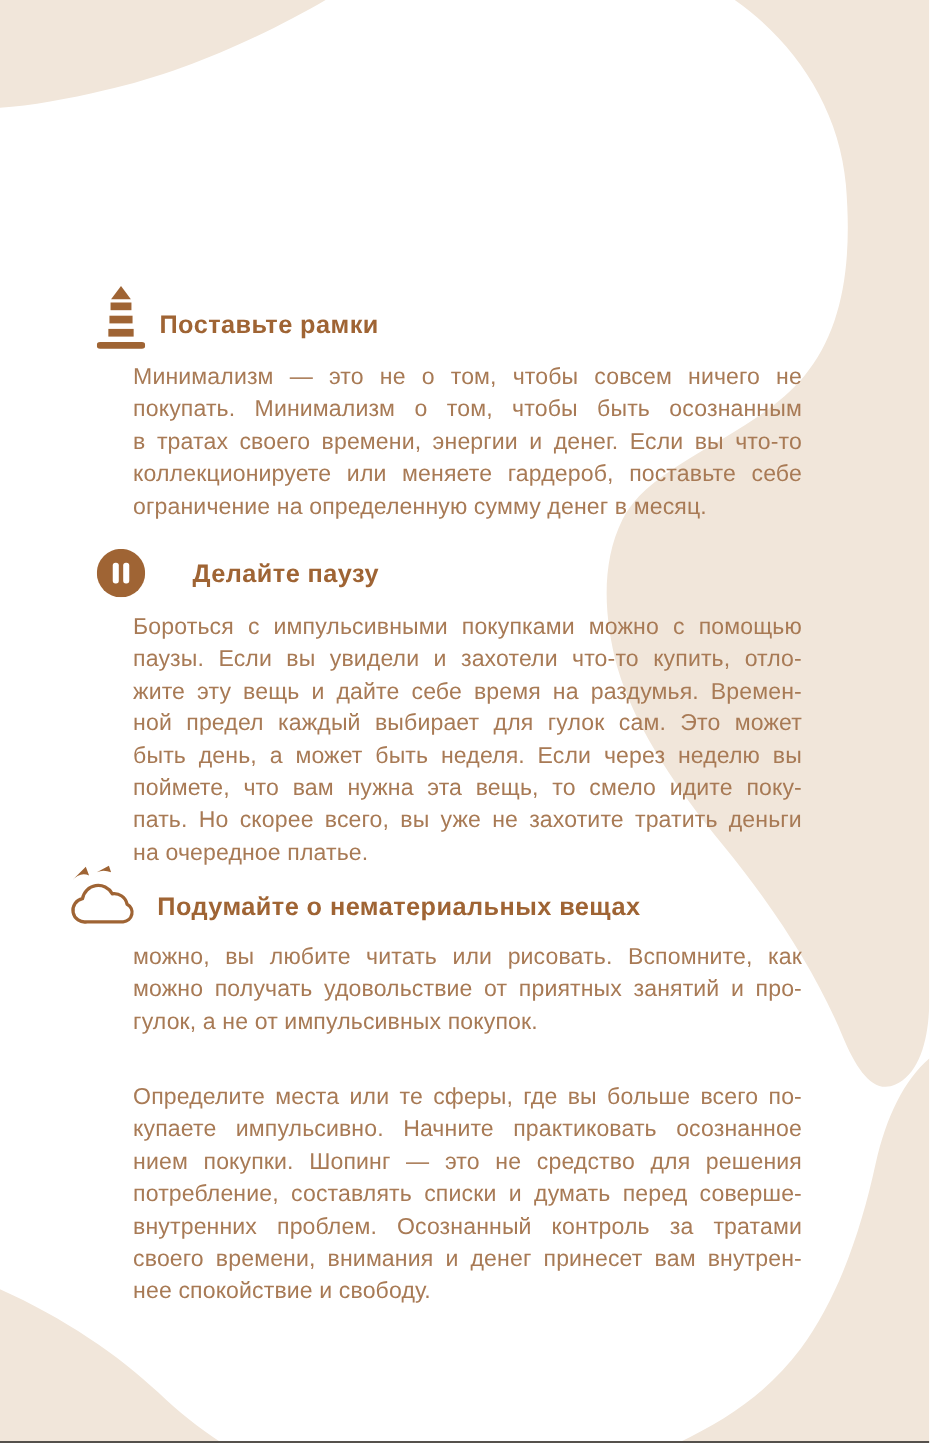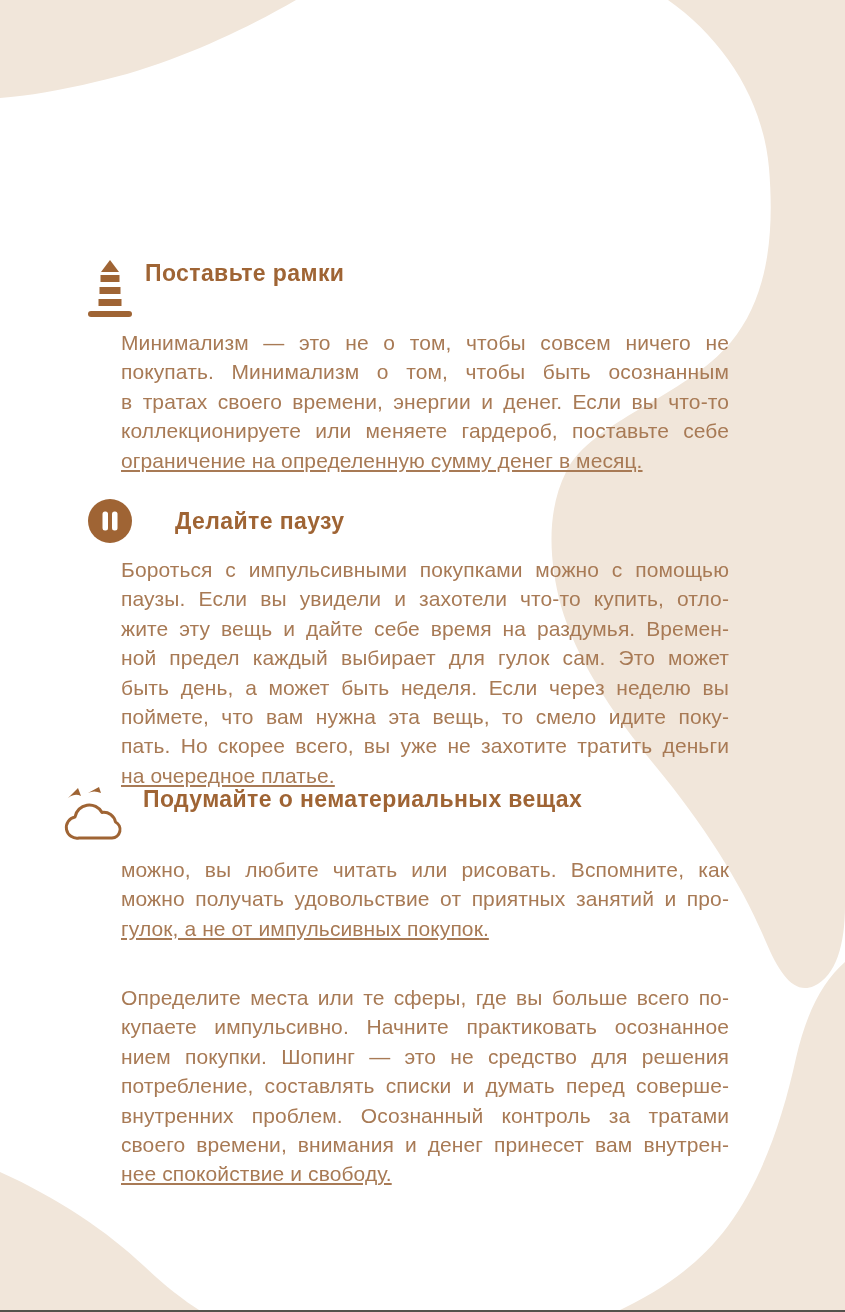--- a/index.html
+++ b/index.html
@@ -8,21 +8,21 @@
     width:845px;height:1312px;
     background:var(--page-bg,#ffffff);
     overflow:hidden;
     font-family:"Liberation Sans","DejaVu Sans",sans-serif;
   }
   .bg-blobs{position:absolute;inset:0;z-index:0;}
   .content{position:absolute;inset:0;z-index:1;}
 
   .section-header{
     position:absolute;left:88px;
-    display:flex;flex-direction:row;
+    display:flex;flex-direction:row;align-items:flex-end;
   }
   .section-header .icon-wrap{flex:0 0 auto;line-height:0;}
   .section-header .heading{
     font-size:23px;font-weight:700;
     color:var(--heading-color,#9f6434);
     letter-spacing:0.4px;
     white-space:nowrap;
   }
   .h1{top:260px;}
   .h1 .heading{margin-left:13px;margin-bottom:9px;}
@@ -36,21 +36,20 @@
     font-size:21px;line-height:29.4px;
     color:var(--body-color,#a87a55);
     letter-spacing:0.1px;
   }
   .para .line{
     text-align:justify;
     text-align-last:justify;
   }
   .para .line:last-child{
     text-align-last:left;
-    text-decoration:underline;
   }
   .p1{top:328px;}
   .p2{top:555px;}
   .p3{top:855px;}
   .p4{top:983px;}
 
   .bottom-line{
     position:absolute;left:0;bottom:0;width:845px;height:2px;
     background:var(--bottom-line-color,#55514c);
     z-index:2;

